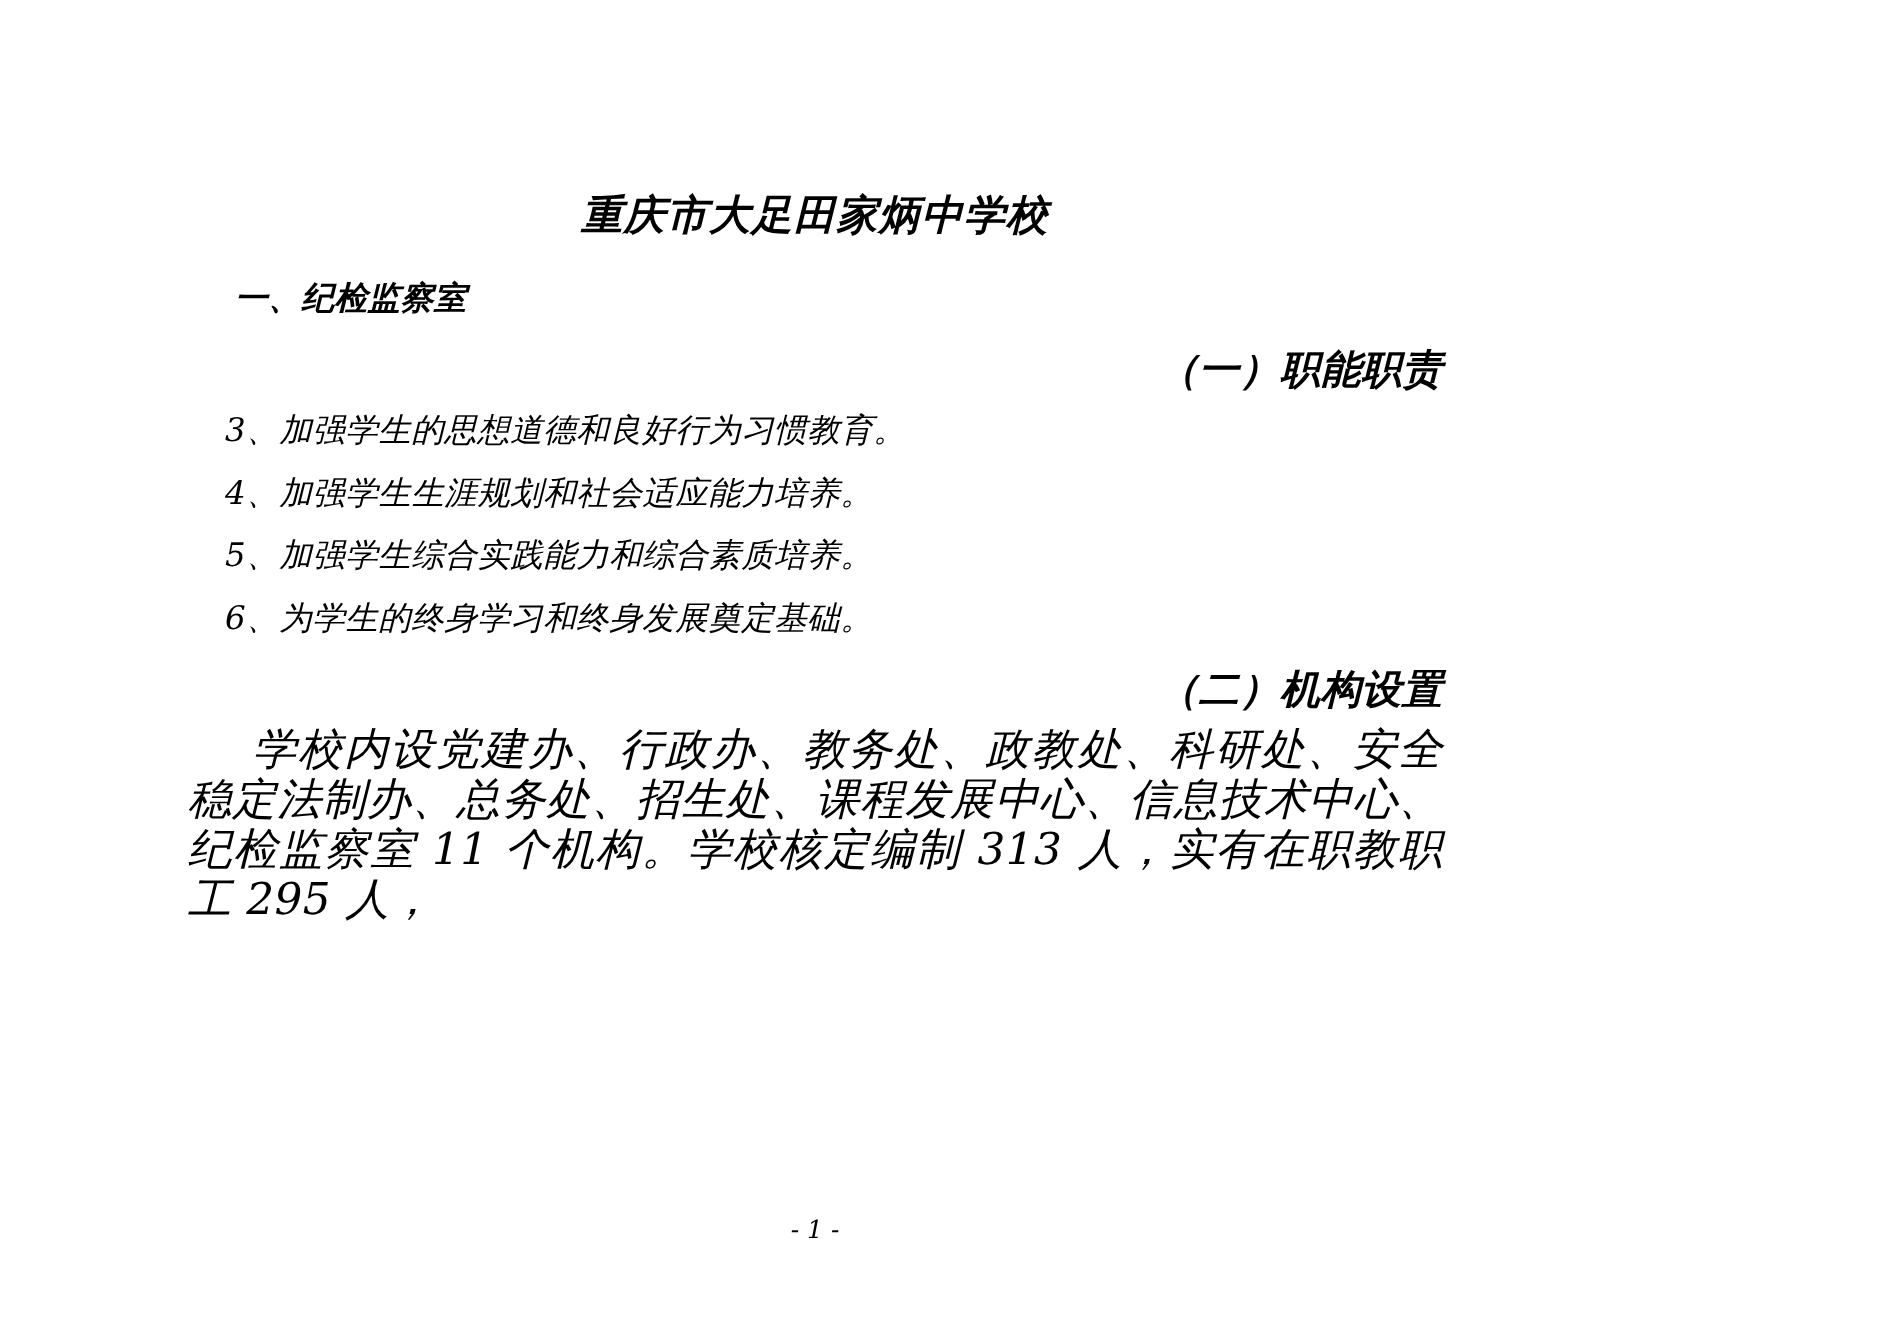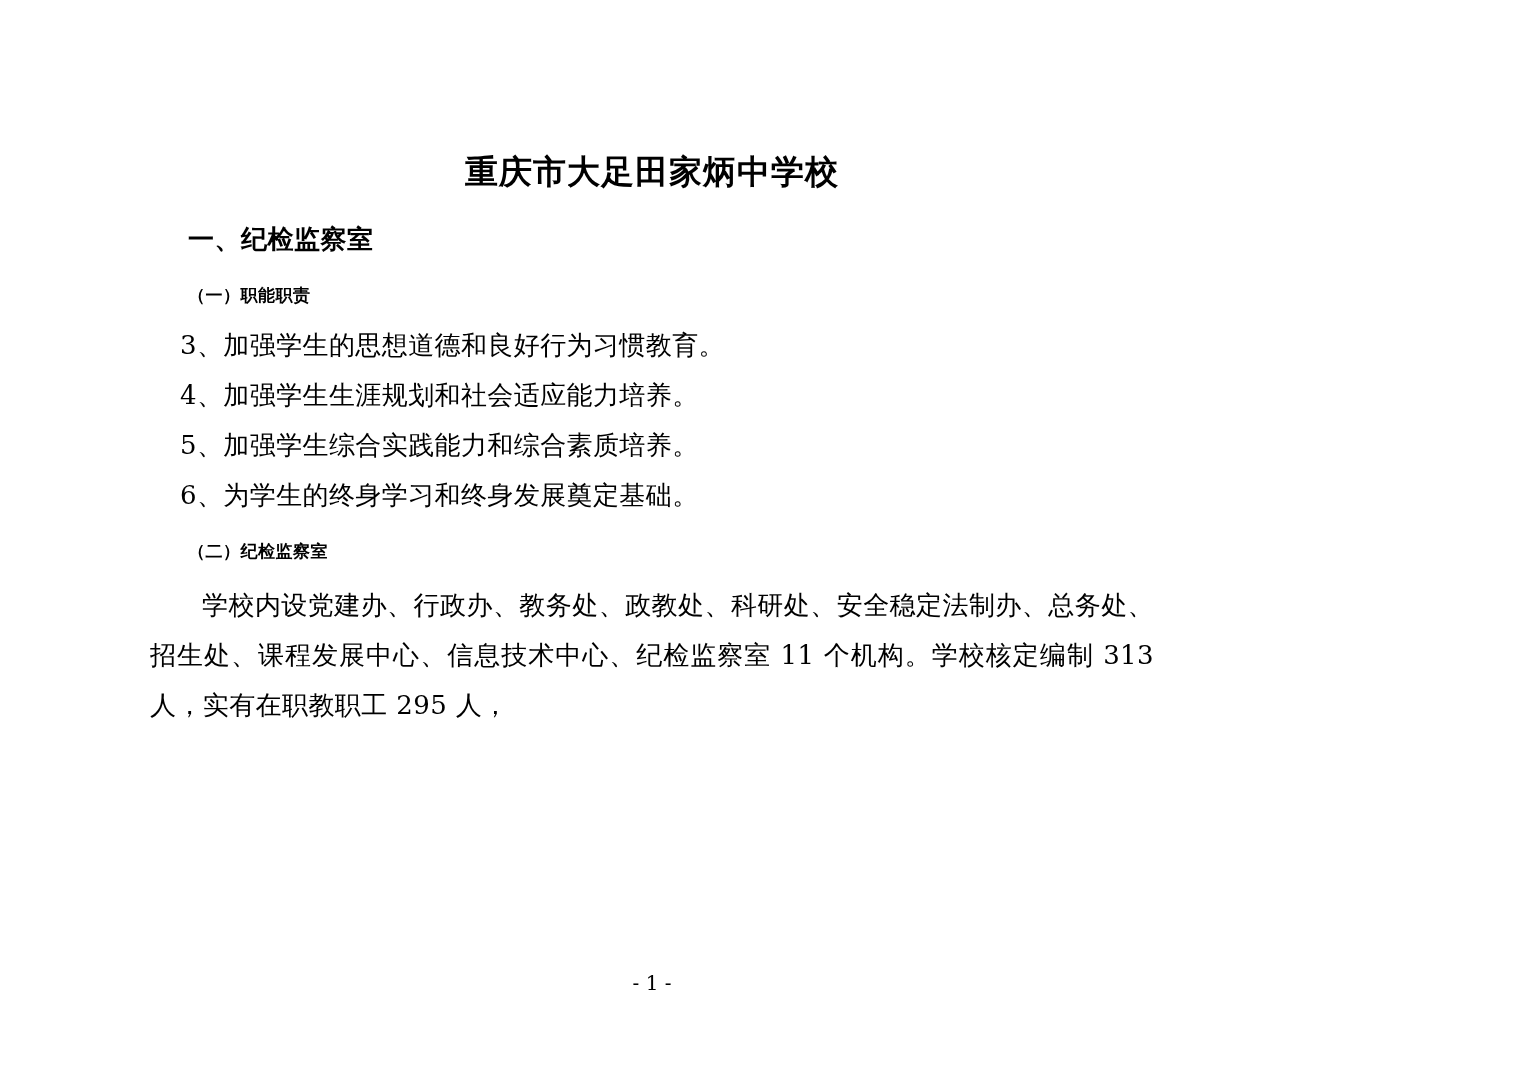--- a/index.html
+++ b/index.html
@@ -14,20 +14,21 @@
     color: #000000;
     position: relative;
     overflow: hidden;
   }
   .page {
     position: relative;
     width: 1304px;
     height: 1075px;
     box-sizing: border-box;
     padding: 0 150px;
+    font-style: italic;
   }
   .title-block {
     text-align: center;
     padding-top: 148px;
   }
   .doc-title-line {
     font-family: "DejaVu Serif", "Liberation Serif", serif;
     font-weight: bold;
     font-size: 33px;
     line-height: 48px;
@@ -37,41 +38,42 @@
   .section-heading {
     font-weight: bold;
     font-size: 26px;
     line-height: 50px;
     margin-top: 18px;
     padding-left: 38px;
     letter-spacing: 0.5px;
   }
   .sub-heading {
     font-weight: bold;
-    font-size: 17px;
+    font-size: 32px;
     line-height: 50px;
     margin-top: 6px;
     padding-left: 38px;
     letter-spacing: 0.5px;
+    text-align: right;
   }
   .para-list {
     margin: 0;
     padding: 0;
     list-style: none;
   }
   .para-item {
     font-size: 26px;
     line-height: 50px;
     padding-left: 30px;
     letter-spacing: 0.4px;
     white-space: nowrap;
   }
   .body-para {
-    font-size: 26px;
-    line-height: 50px;
+    font-size: 35px;
+    line-height: 40px;
     text-align: justify;
     text-justify: inter-ideograph;
     text-indent: 52px;
     letter-spacing: 0.4px;
     margin-top: 4px;
   }
   .footer {
     position: absolute;
     left: 0;
     right: 0;
@@ -95,19 +97,19 @@
 
   <div class="sub-heading">（一）职能职责</div>
 
   <ul class="para-list">
     <li class="para-item">3、加强学生的思想道德和良好行为习惯教育。</li>
     <li class="para-item">4、加强学生生涯规划和社会适应能力培养。</li>
     <li class="para-item">5、加强学生综合实践能力和综合素质培养。</li>
     <li class="para-item">6、为学生的终身学习和终身发展奠定基础。</li>
   </ul>
 
-  <div class="sub-heading">（二）纪检监察室</div>
+  <div class="sub-heading">（二）机构设置</div>
 
   <p class="body-para">学校内设党建办、行政办、教务处、政教处、科研处、安全稳定法制办、总务处、招生处、课程发展中心、信息技术中心、纪检监察室 11 个机构。学校核定编制 313 人，实有在职教职工 295 人，</p>
 
   <div class="footer">- 1 -</div>
 
 </div>
 
 </body></html>

